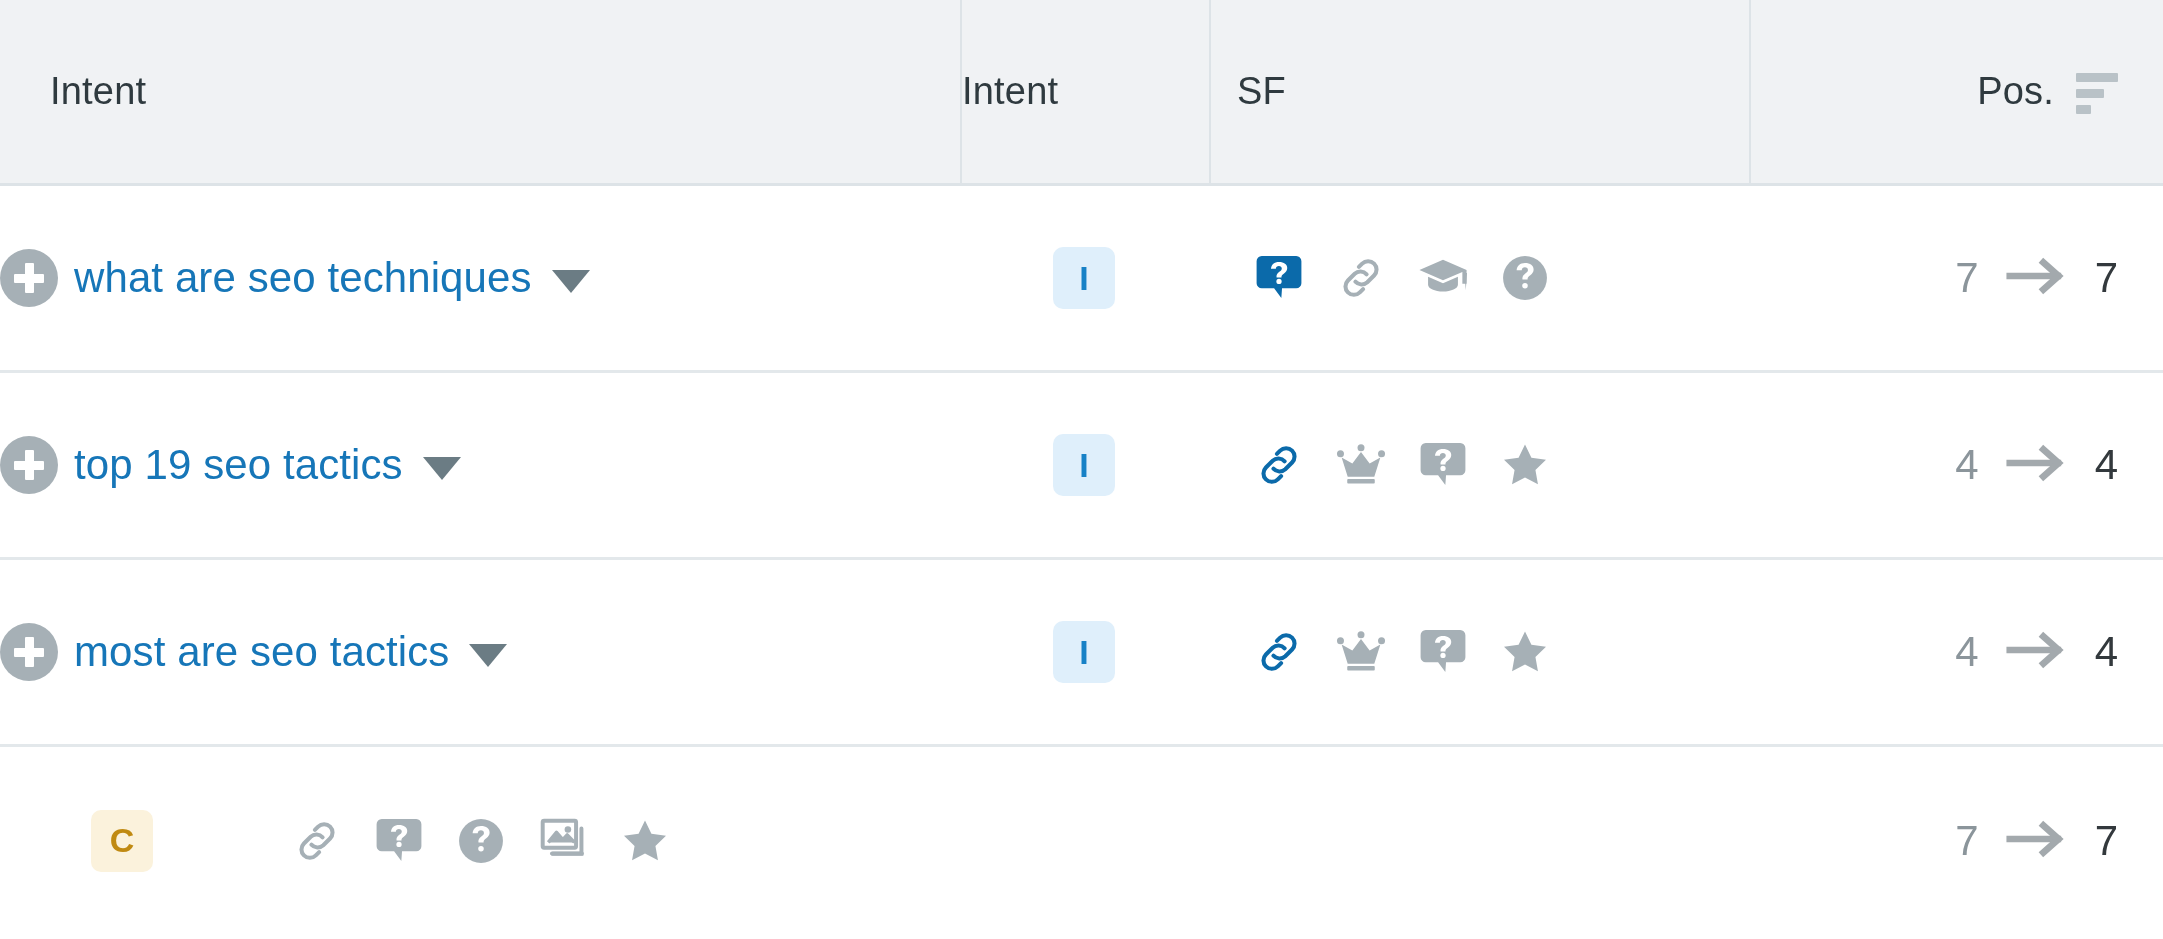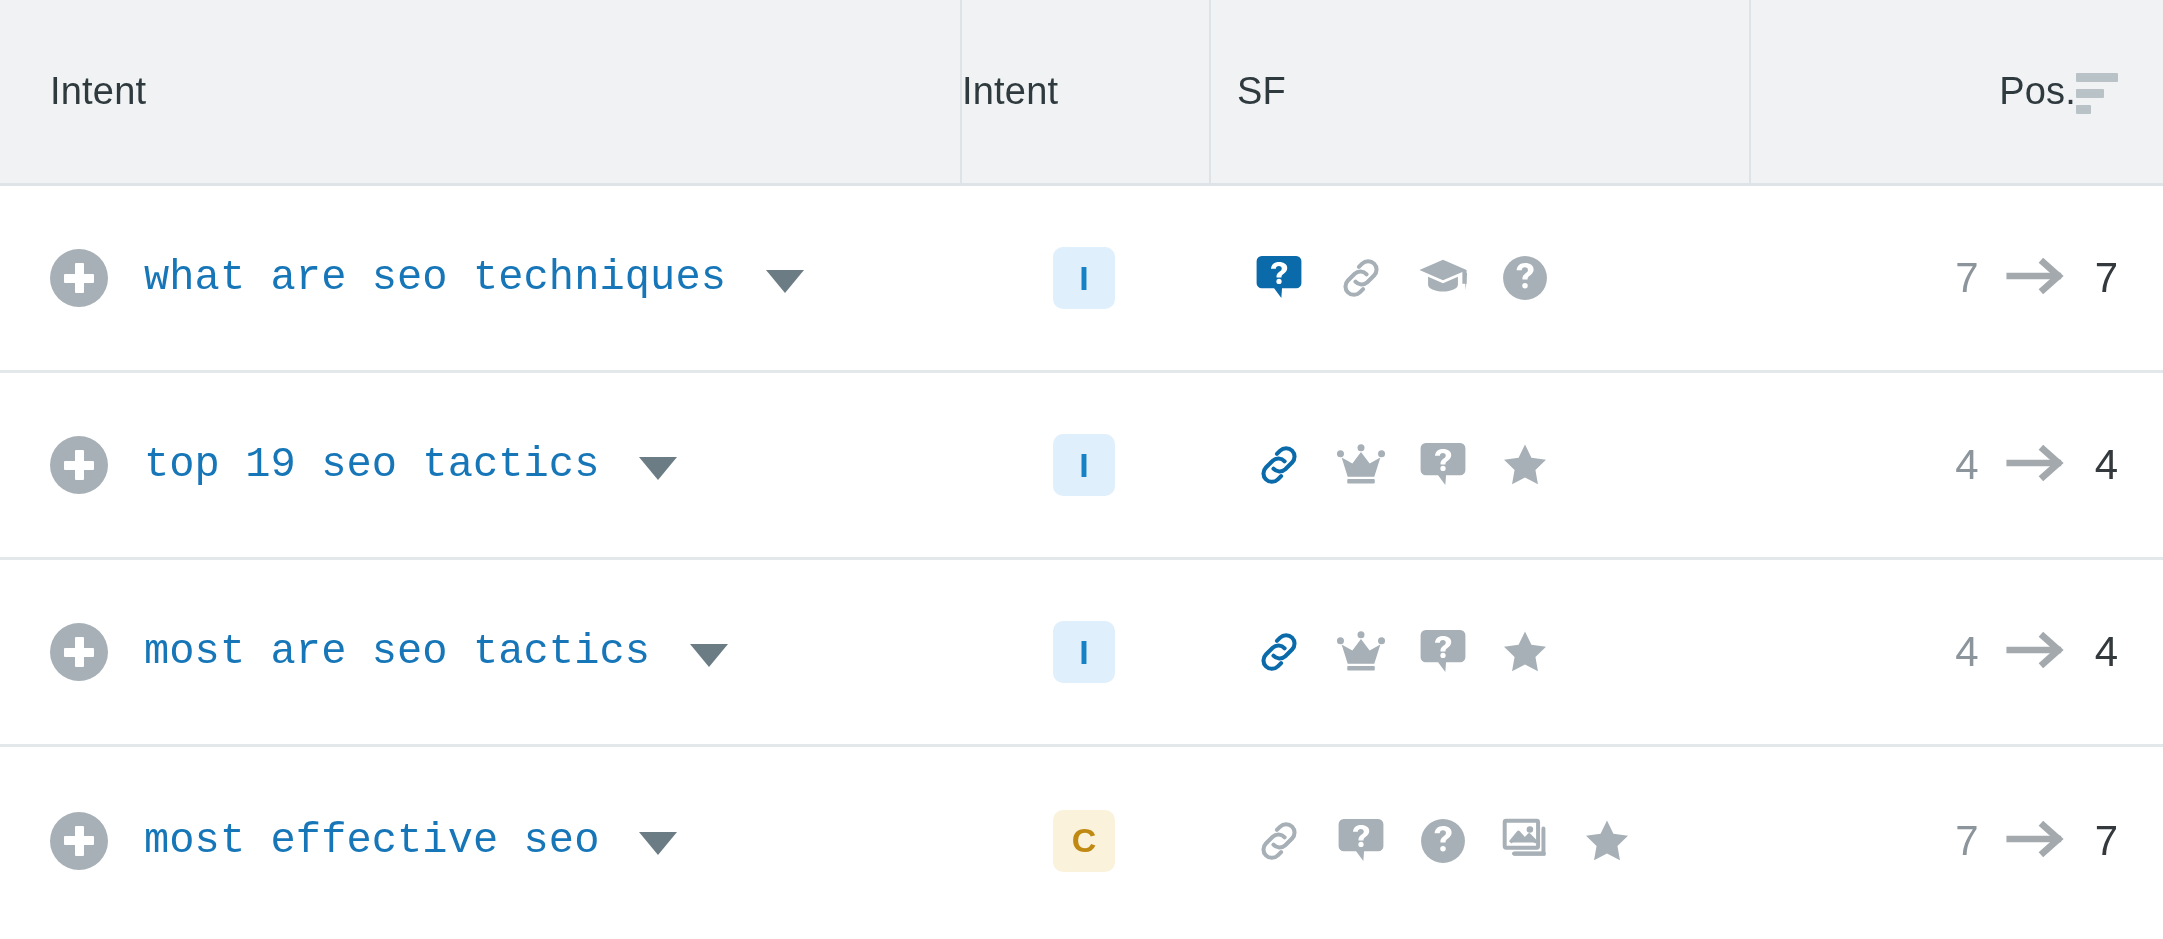--- a/index.html
+++ b/index.html
@@ -31,21 +31,21 @@
     display: flex;
     align-items: center;
     font-size: 38px;
     color: #2f3a3f;
     font-weight: 400;
     letter-spacing: .2px;
   }
   .th.kw      { width: 962px; padding-left: 50px; border-right: 2px solid #dde3e7; }
   .th.intent  { width: 249px; border-right: 2px solid #dde3e7; }
   .th.sf      { width: 540px; padding-left: 26px; border-right: 2px solid #dde3e7; }
-  .th.pos     { flex: 1; justify-content: flex-end; padding-right: 45px; }
+  .th.pos     { flex: 1; justify-content: flex-end; padding-right: 45px; gap: 22px; }
 
   .sort-icon {
     display: inline-flex;
     flex-direction: column;
     gap: 7px;
     align-items: flex-start;
     margin-top: 4px;
   }
   .sort-icon i { display: block; height: 9px; background: #b9c2c7; border-radius: 1px; }
   .sort-icon i:nth-child(1) { width: 42px; }
@@ -56,21 +56,21 @@
   .row {
     display: flex;
     align-items: center;
     height: 187px;
     border-bottom: 3px solid #e3e8eb;
     background: #ffffff;
   }
   .row:last-child { border-bottom: none; }
 
   .cell { height: 100%; display: flex; align-items: center; }
-  .cell.kw     { width: 962px; padding-left: 50px; gap: 36px; font-family: Liberation Mono, monospace; }
+  .cell.kw     { width: 962px; gap: 16px; }
   .cell.intent { width: 249px; justify-content: center; padding-right: 5px; }
   .cell.sf     { width: 540px; padding-left: 40px; gap: 26px; }
   .cell.pos    { flex: 1; justify-content: flex-end; padding-right: 45px; gap: 26px; }
 
   
   .plus-btn {
     width: 58px; height: 58px; border-radius: 50%;
     background: #a6b0b6;
     position: relative;
     flex: 0 0 auto;
@@ -284,25 +284,20 @@
         <div class="cell pos">
           <span class="pos-old">4</span>
           <span><svg class="pos-arrow" viewBox="0 0 40 24" fill="none" stroke="#a3a9ad" stroke-width="4.2" stroke-linecap="square">
               <path d="M3 12h30"></path>
               <path d="M24 3.5 33.5 12 24 20.5" stroke-linejoin="miter" fill="none"></path>
             </svg></span>
           <span class="pos-new">4</span>
         </div>
       </div>
       <div class="row">
-        <div class="cell kw">
-          <div class="plus-btn"></div>
-          <a class="kw-link" href="#">most effective seo</a>
-          <span class="caret"></span>
-        </div>
         <div class="cell intent">
           <span class="badge commercial">C</span>
         </div>
         <div class="cell sf">
           <span class="sf-icon">
             <svg width="56" height="56" viewBox="0 0 24 24" fill="none" stroke="#a6b0b6" stroke-width="1.75" stroke-linecap="round">
               <path d="M9.6 13.6a3.6 3.6 0 0 0 5.1.25l2.9-2.9a3.6 3.6 0 0 0-5.1-5.1l-1.4 1.4"></path>
               <path d="M14.4 10.4a3.6 3.6 0 0 0-5.1-.25l-2.9 2.9a3.6 3.6 0 0 0 5.1 5.1l1.4-1.4"></path>
             </svg>
           </span>

